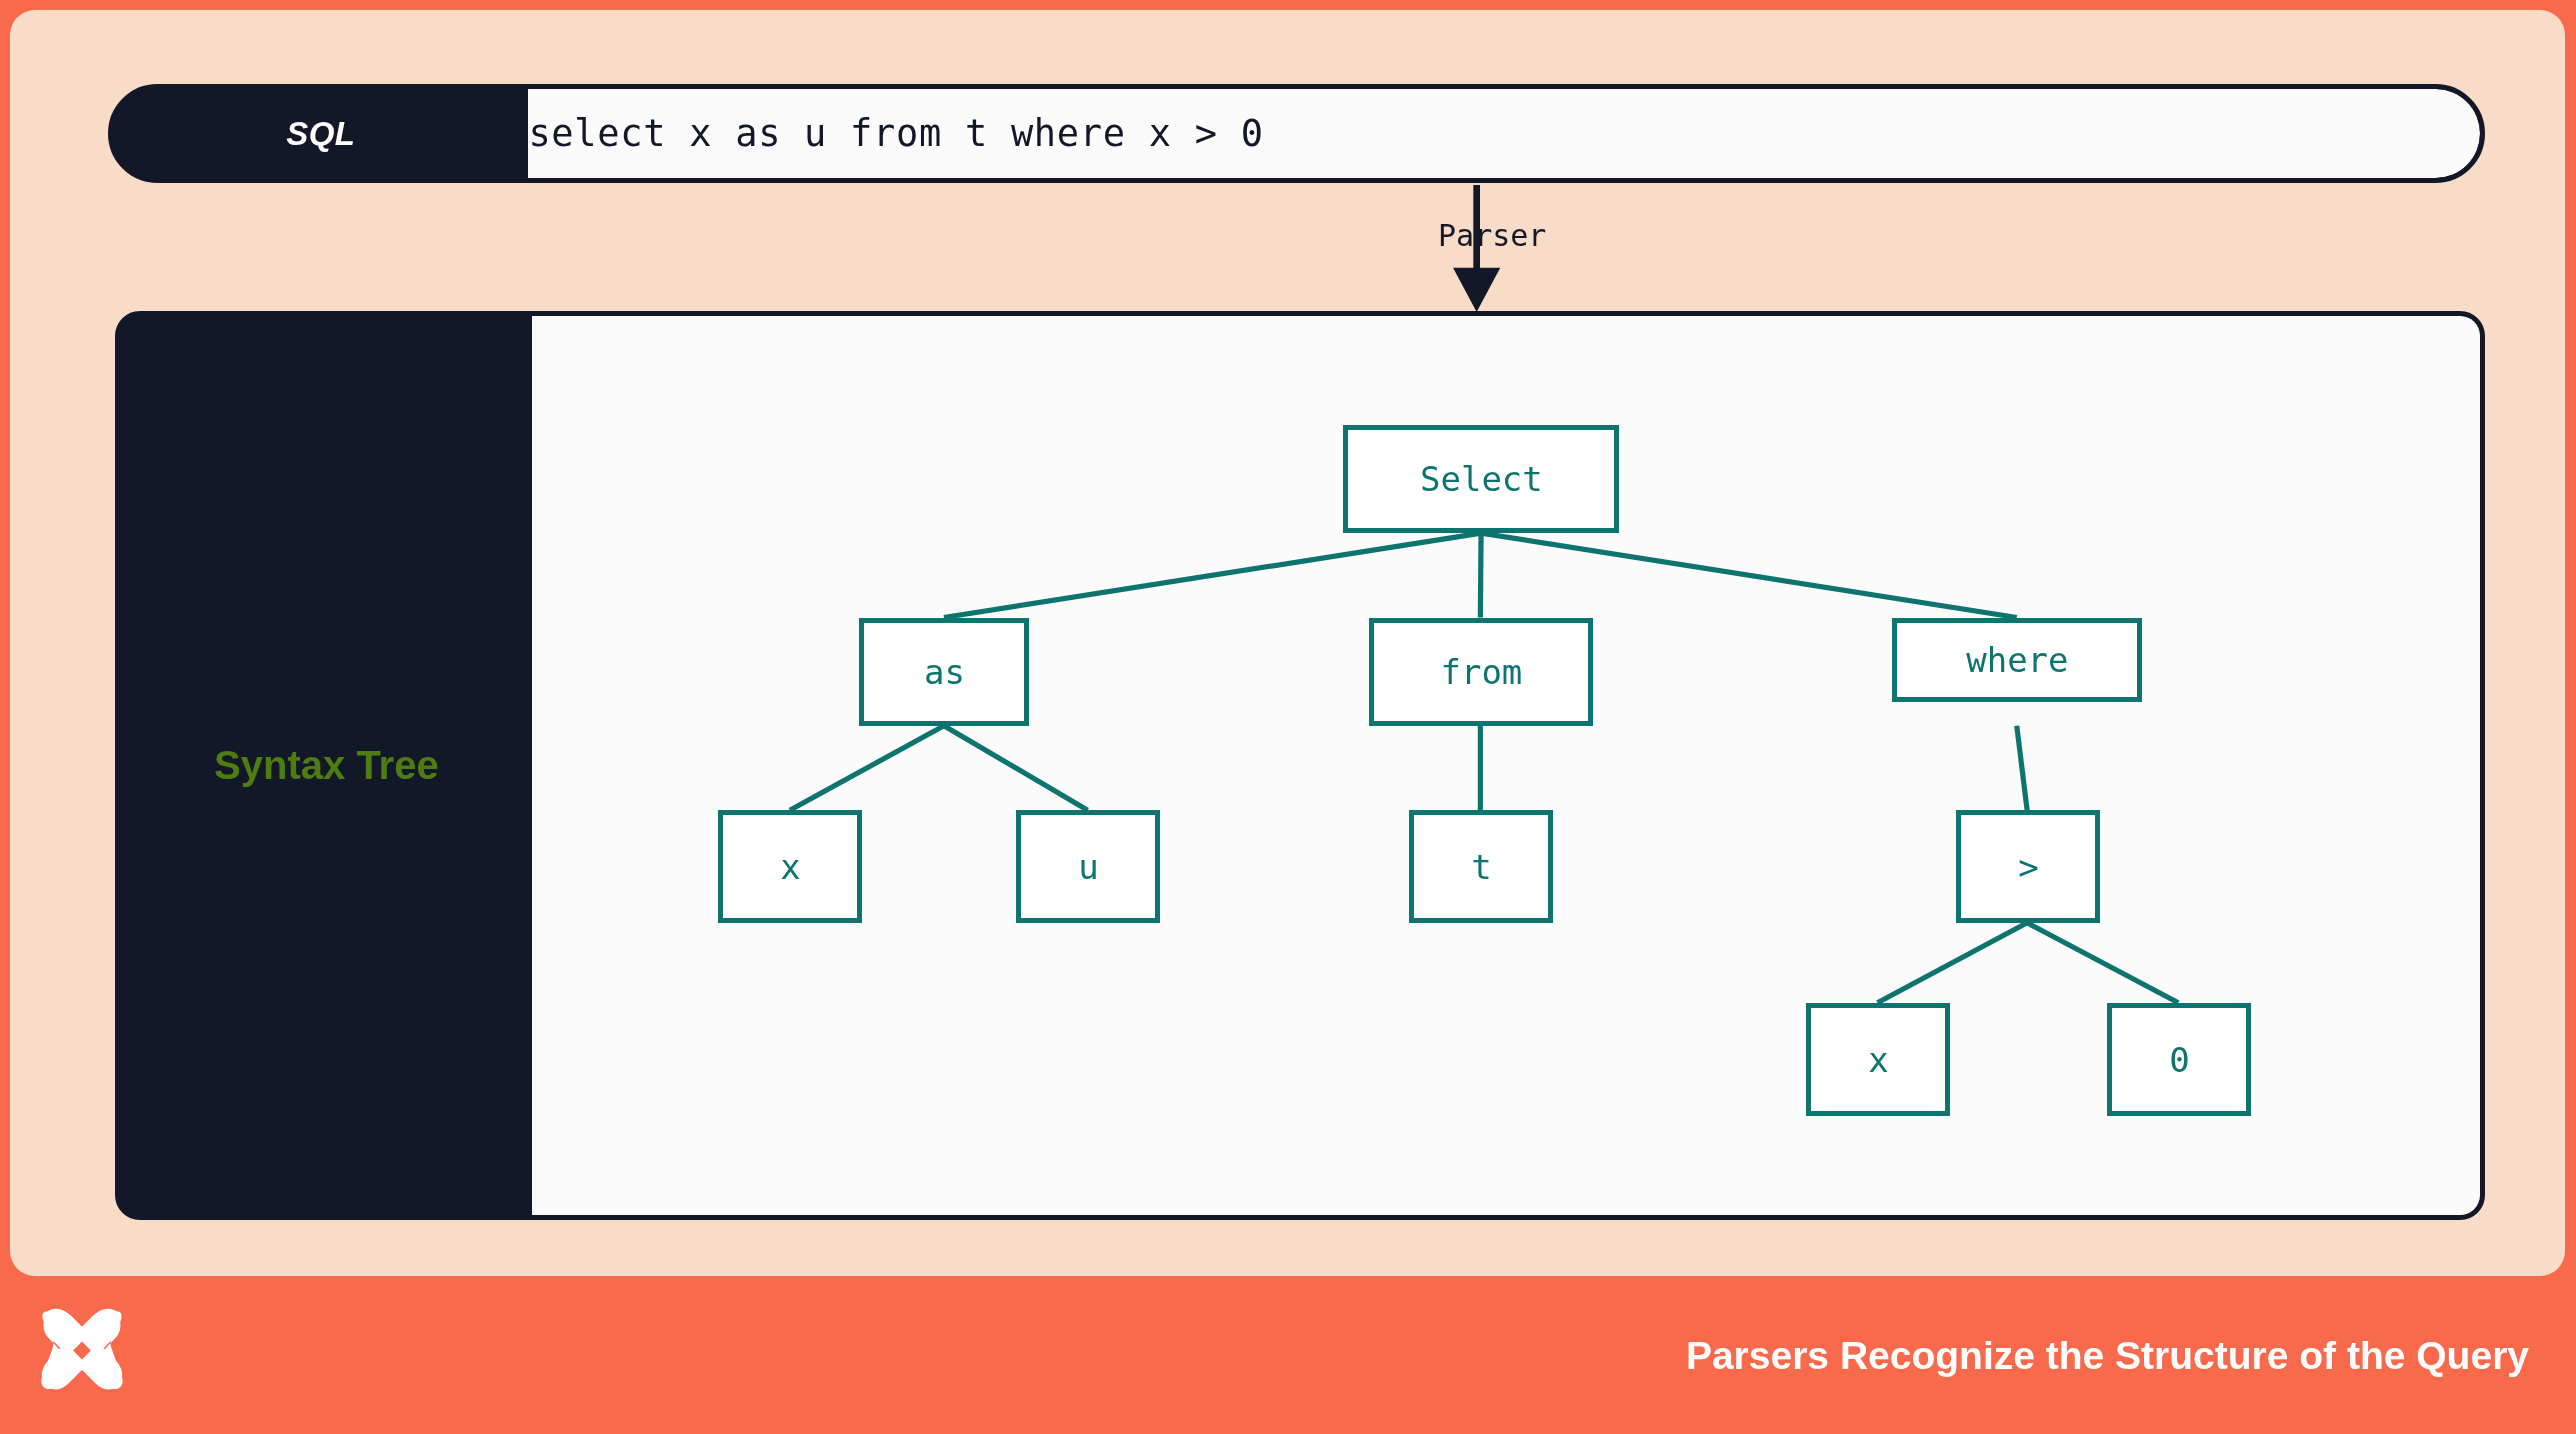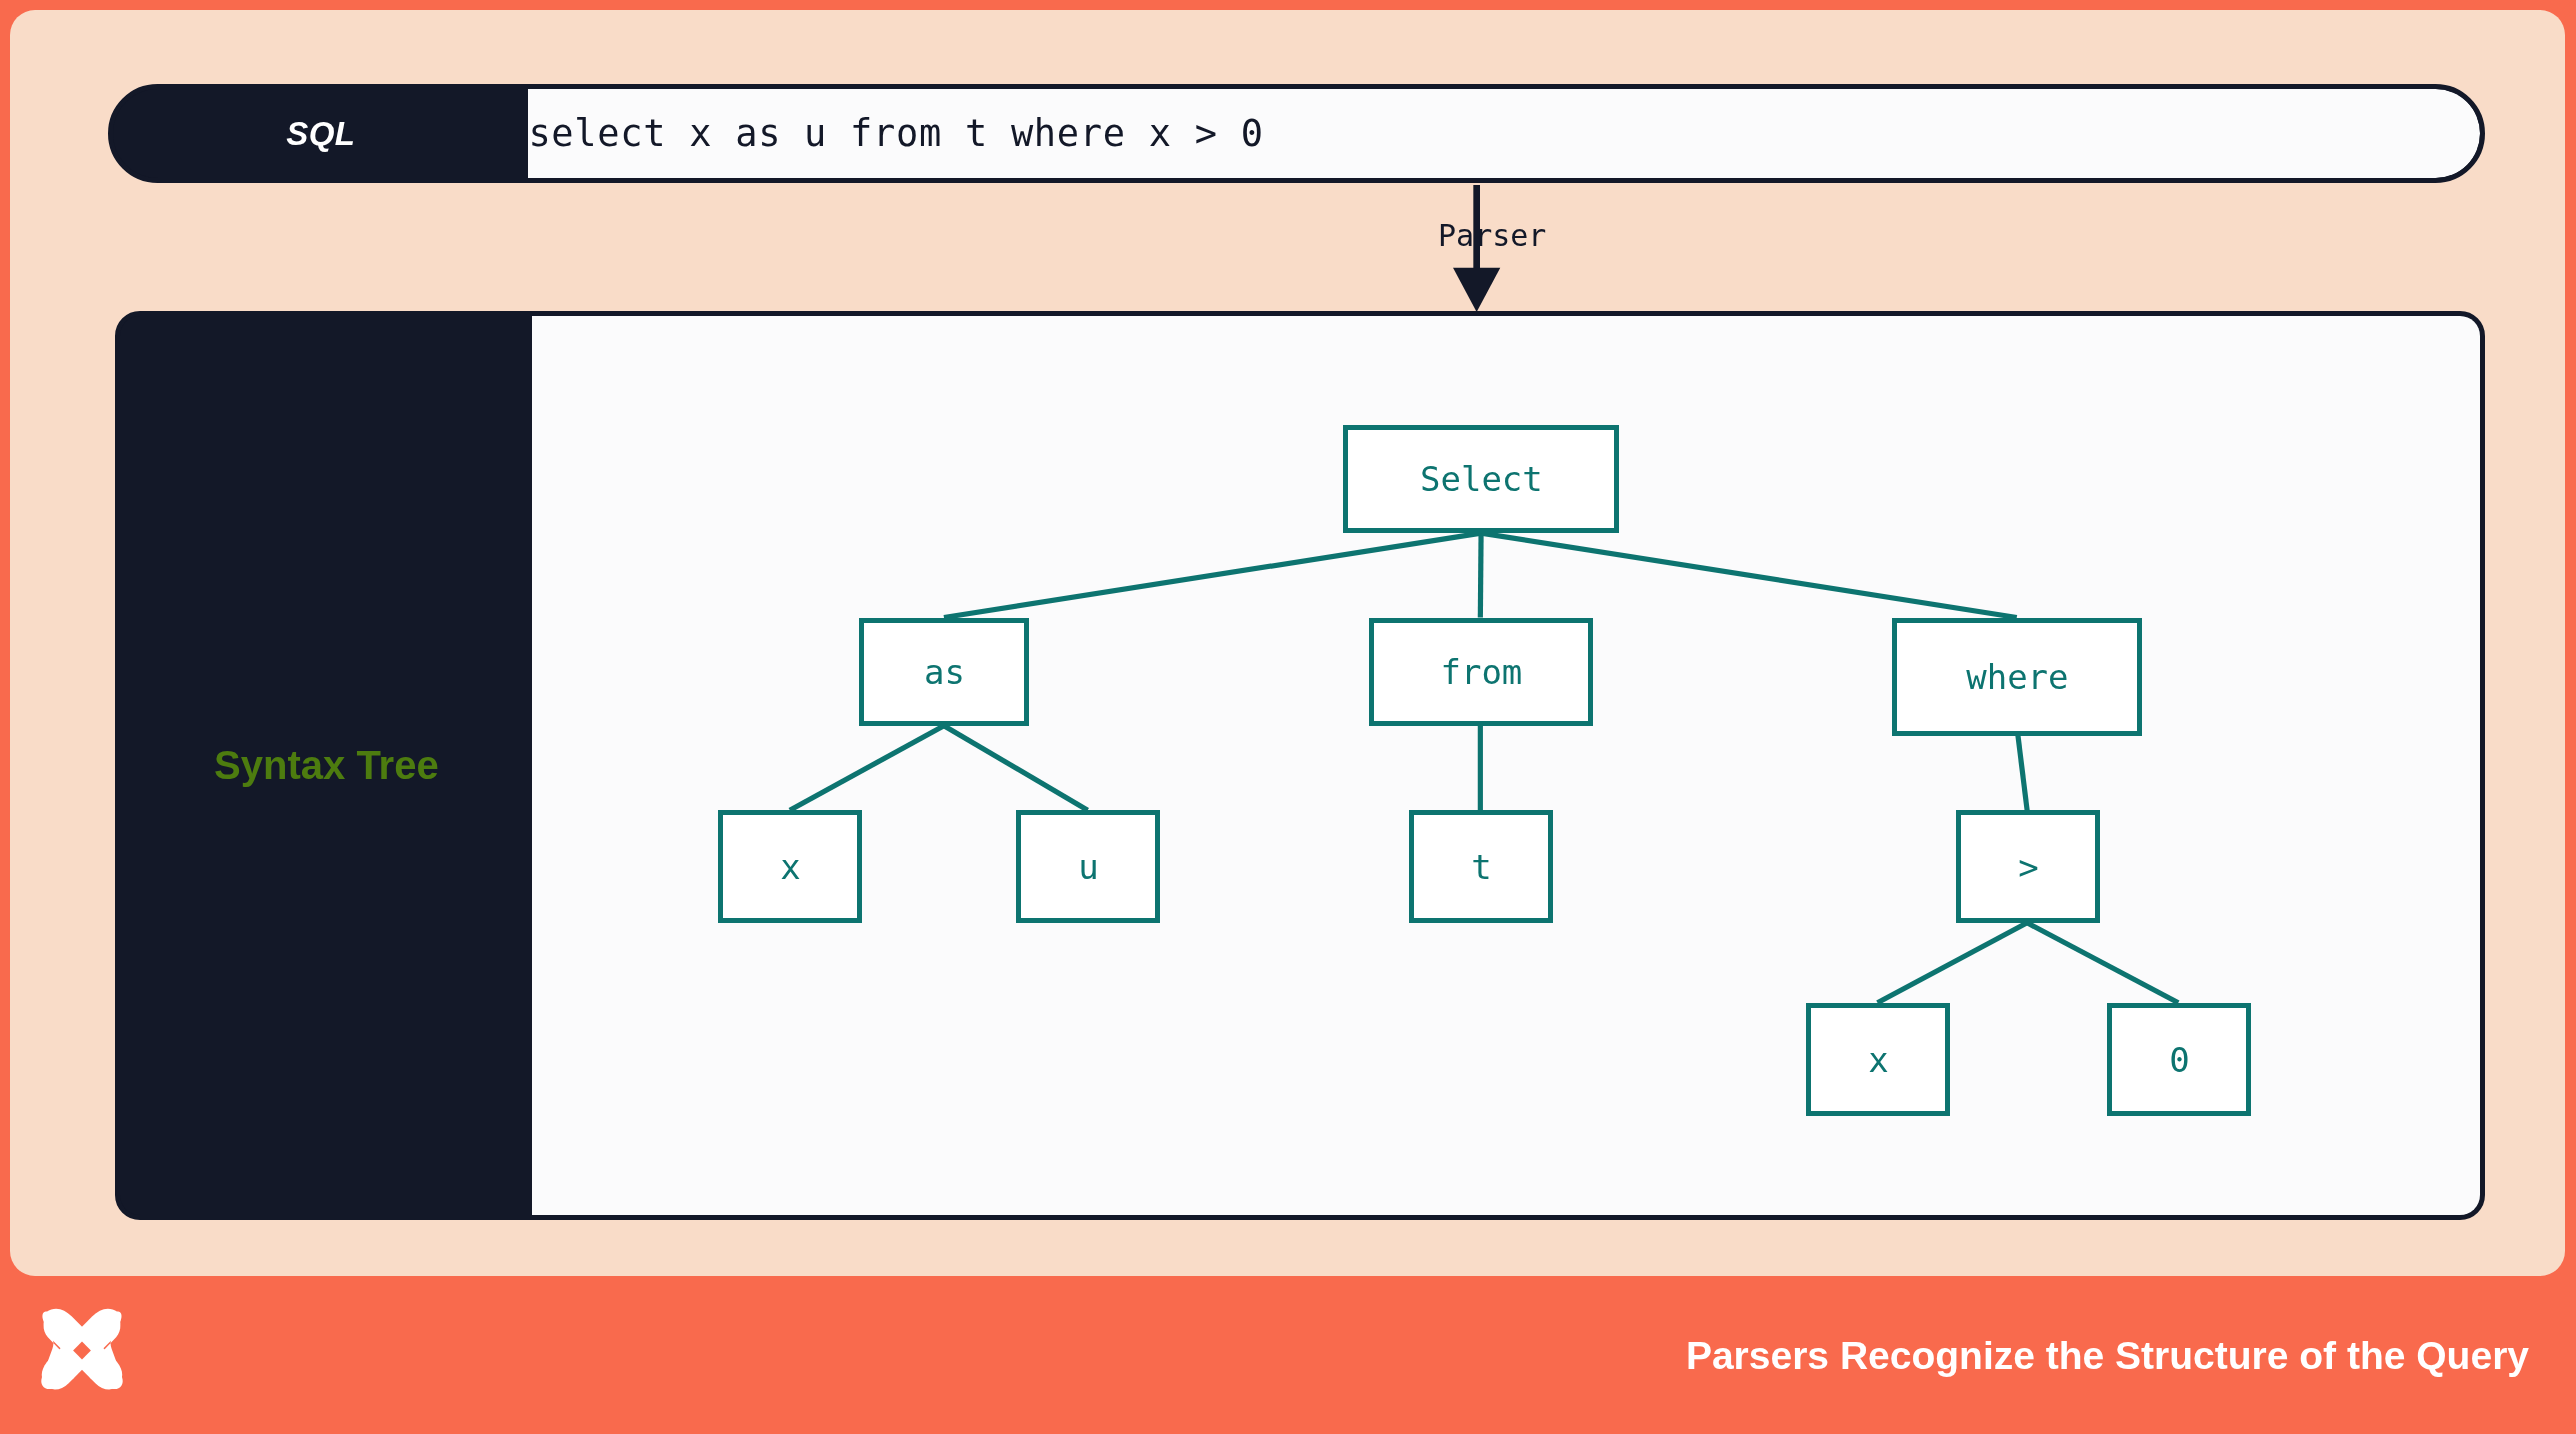--- a/index.html
+++ b/index.html
@@ -205,21 +205,21 @@
           </svg>
       <div class="node" style="left: 811px; top: 109px; width: 276px; height: 108px;">
             <span>Select</span>
           </div>
           <div class="node" style="left: 327px; top: 302px; width: 170px; height: 108px;">
             <span>as</span>
           </div>
           <div class="node" style="left: 837px; top: 302px; width: 224px; height: 108px;">
             <span>from</span>
           </div>
-          <div class="node" style="left: 1360px; top: 302px; width: 250px; height: 118px;">
+          <div class="node" style="left: 1360px; top: 302px; width: 250px; height: 84px;">
             <span>where</span>
           </div>
           <div class="node" style="left: 186px; top: 494px; width: 144px; height: 113px;">
             <span>x</span>
           </div>
           <div class="node" style="left: 484px; top: 494px; width: 144px; height: 113px;">
             <span>u</span>
           </div>
           <div class="node" style="left: 877px; top: 494px; width: 144px; height: 113px;">
             <span>t</span>

